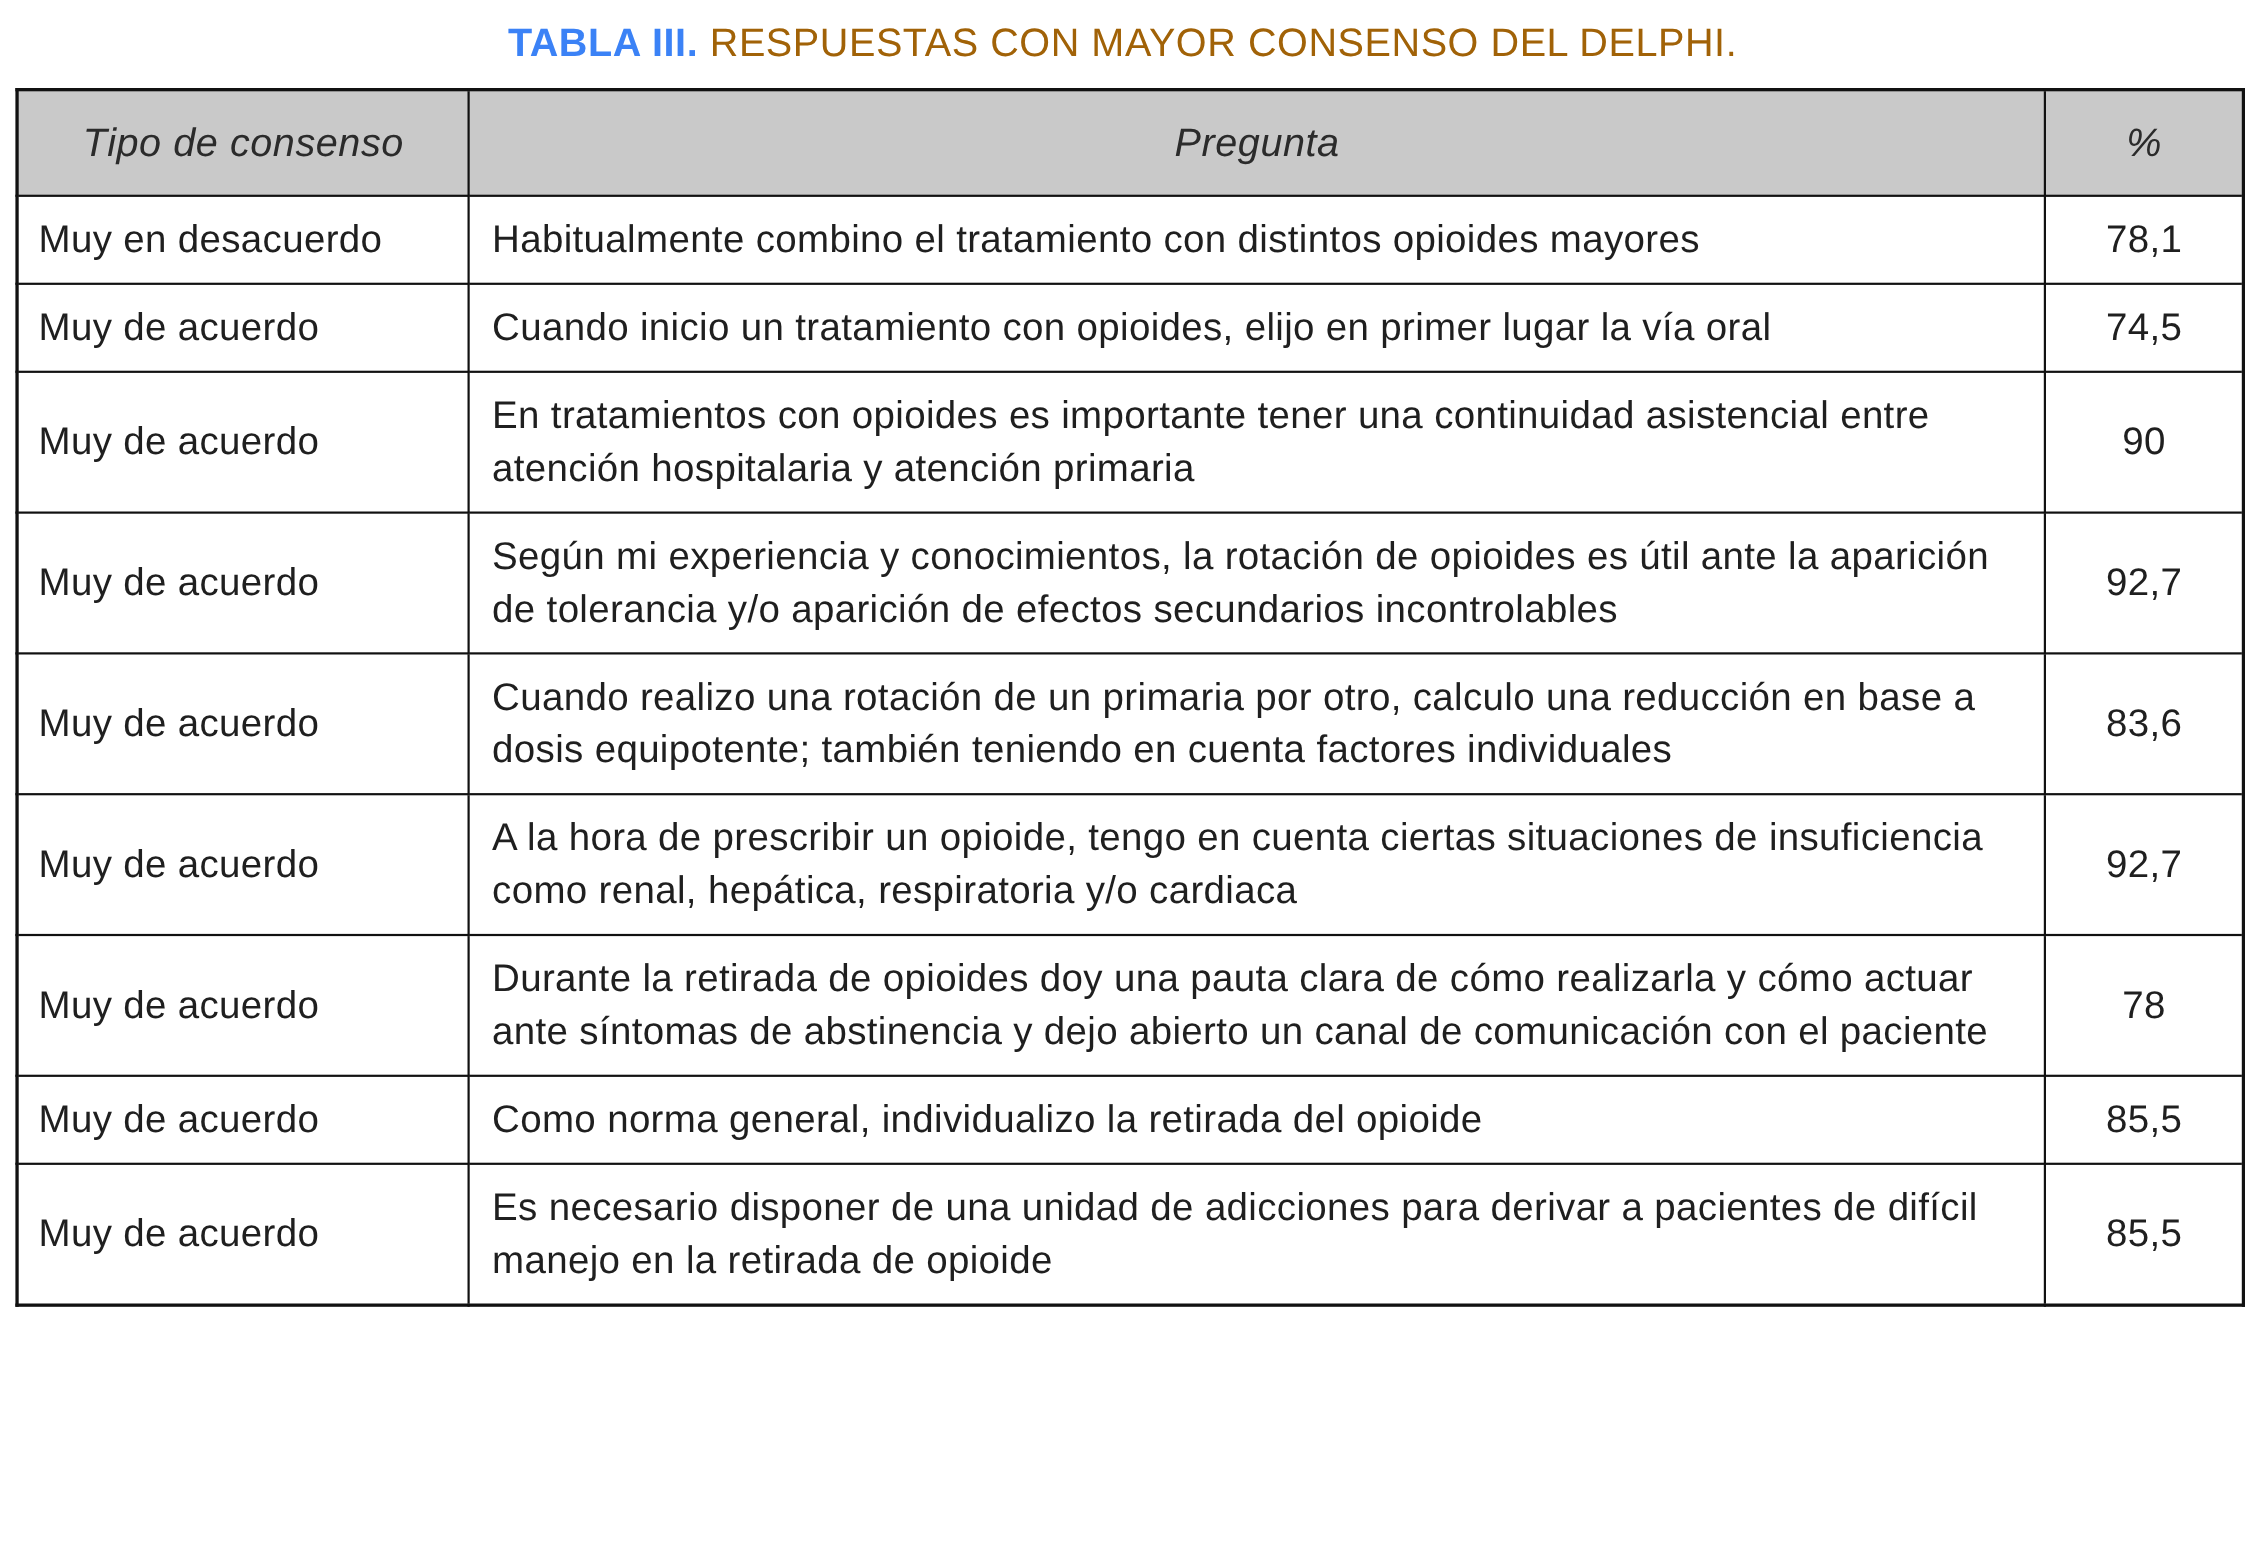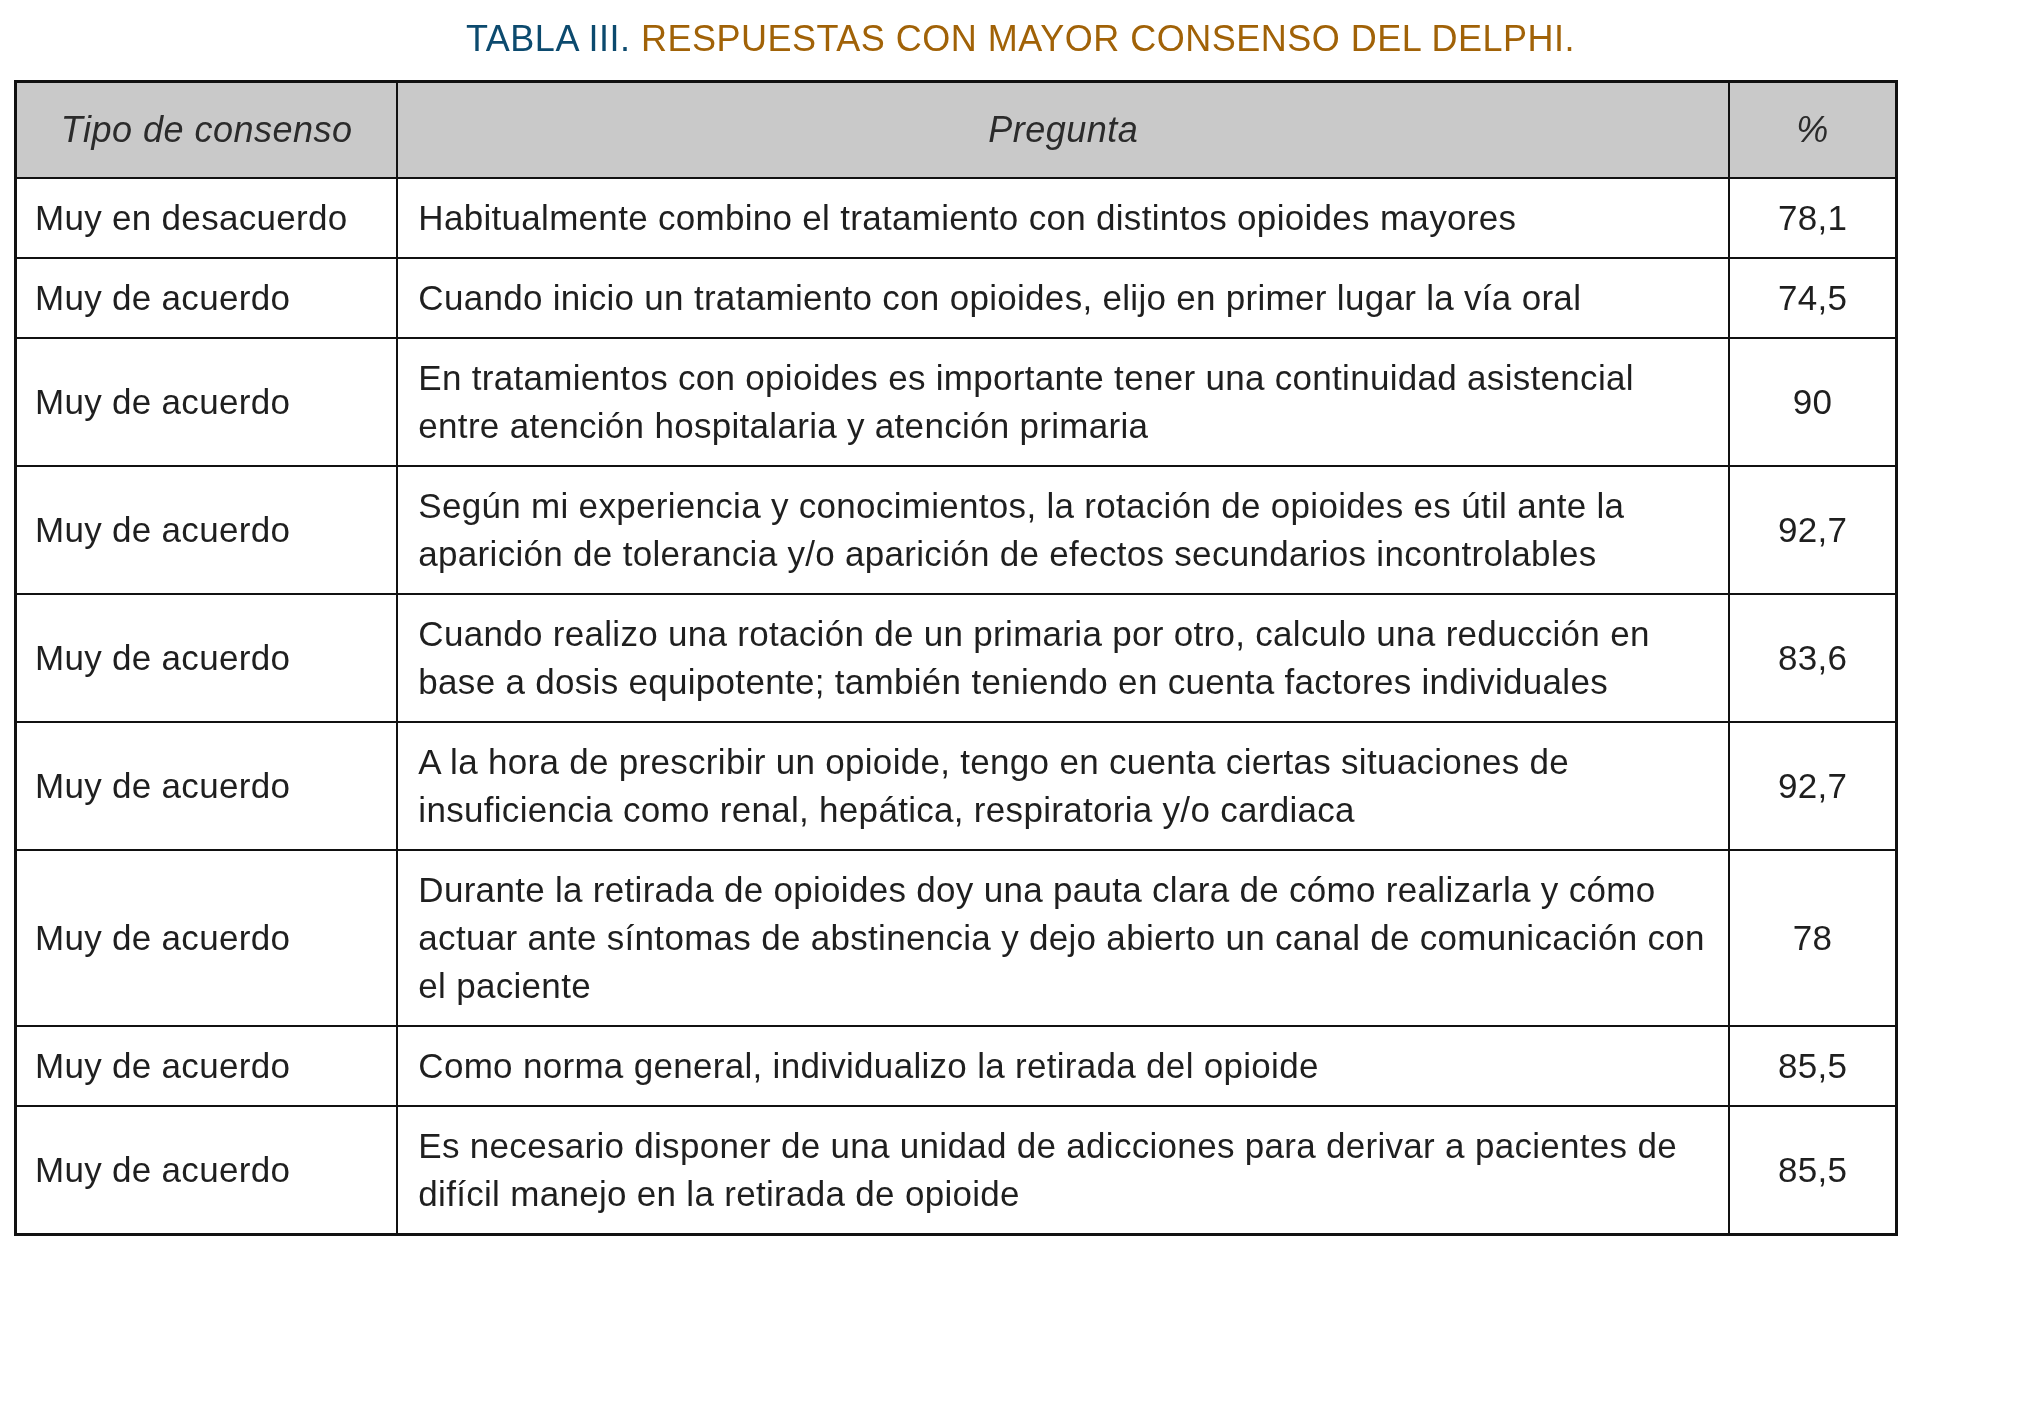--- a/index.html
+++ b/index.html
@@ -16,31 +16,31 @@
     -webkit-font-smoothing: antialiased;
   }
   .caption {
     text-align: center;
     margin: 18px 14px 20px 14px;
     font-size: 36px;
     letter-spacing: 0.5px;
     white-space: nowrap;
   }
   .caption .caption-label {
-    color: #0c4a6e;
-    font-weight: normal;
+    color: #3b82f6;
+    font-weight: bold;
   }
   .caption .caption-title {
     color: #a16207;
     font-weight: normal;
   }
   table.consensus {
     border-collapse: collapse;
     table-layout: fixed;
-    width: 1884px;
+    width: 2027px;
     margin: 0 14px;
     border: 3px solid #111111;
   }
   col.c1 { width: 20.3%; }
   col.c2 { width: 70.8%; }
   col.c3 { width: 8.9%; }
   th, td {
     border: 2px solid #111111;
     vertical-align: middle;
   }

